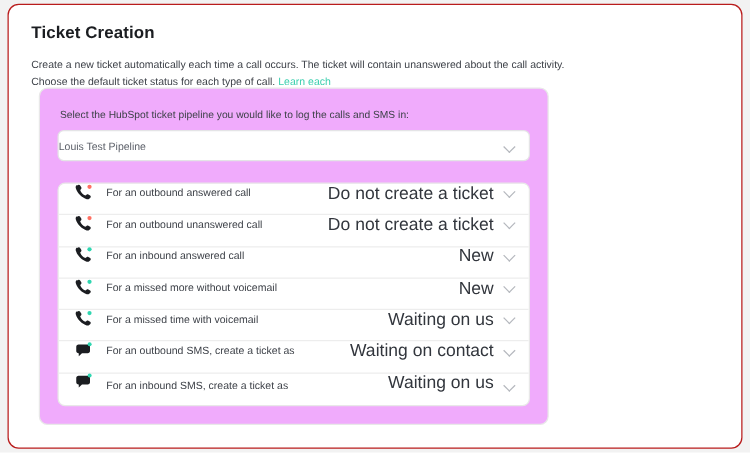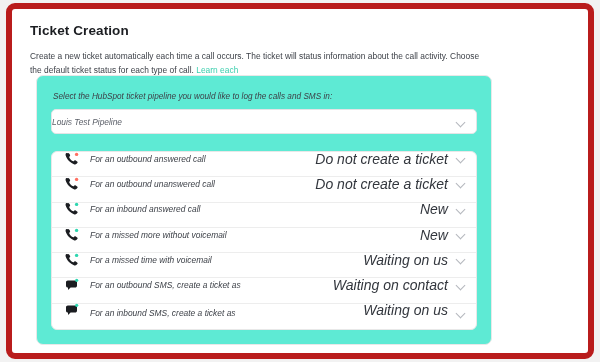--- a/index.html
+++ b/index.html
@@ -17,21 +17,21 @@
   }
 
   .page-card {
     position: absolute;
     left: 6px;
     top: 3px;
     width: 588px;
     height: 356px;
     background: #ffffff;
     border-radius: 9px;
-    border: 6px solid #b91c1c;
+    border: 1px solid #b91c1c;
     overflow: hidden;
   }
 
   .content {
     padding: 14px 18px 0 18px;
   }
 
   .page-title {
     font-size: 13.5px;
     font-weight: bold;
@@ -53,26 +53,25 @@
     color: #3bcfae;
     text-decoration: none;
     cursor: pointer;
   }
 
   
   .settings-card {
     position: absolute;
     left: 24px;
     top: 66px;
-    width: 456px;
-    background: #5eead4;
+    width: 408px;
+    background: #f0abfc;
     border: 1px solid #e8e8e8;
     border-radius: 7px;
     padding: 16px 12px 14px 12px;
-    font-style: italic;
   }
 
   .select-label {
     font-size: 8.2px;
     color: #3d4148;
     margin: 0 0 8px 4px;
     letter-spacing: 0.02px;
   }
 
   .pipeline-select {
@@ -163,21 +162,21 @@
 
   .rule-row .chev { flex: 0 0 9px; }
 </style>
 </head>
 <body>
 
 <div class="page-card">
 
   <div class="content">
     <h1 class="page-title">Ticket Creation</h1>
-    <p class="page-desc"><span>Create a new ticket automatically each time a call occurs. The ticket will status information about the call activity. Choose the default ticket status for each type of call. </span><a class="learn-more" href="#">Learn each</a></p>
+    <p class="page-desc"><span>Create a new ticket automatically each time a call occurs. The ticket will contain unanswered about the call activity. Choose the default ticket status for each type of call. </span><a class="learn-more" href="#">Learn each</a></p>
   </div>
 
   <div class="settings-card">
 
     <div class="select-label">Select the HubSpot ticket pipeline you would like to log the calls and SMS in:</div>
 
     <div class="pipeline-select">
       <span class="value">Louis Test Pipeline</span>
       <span class="chev"></span>
     </div>

